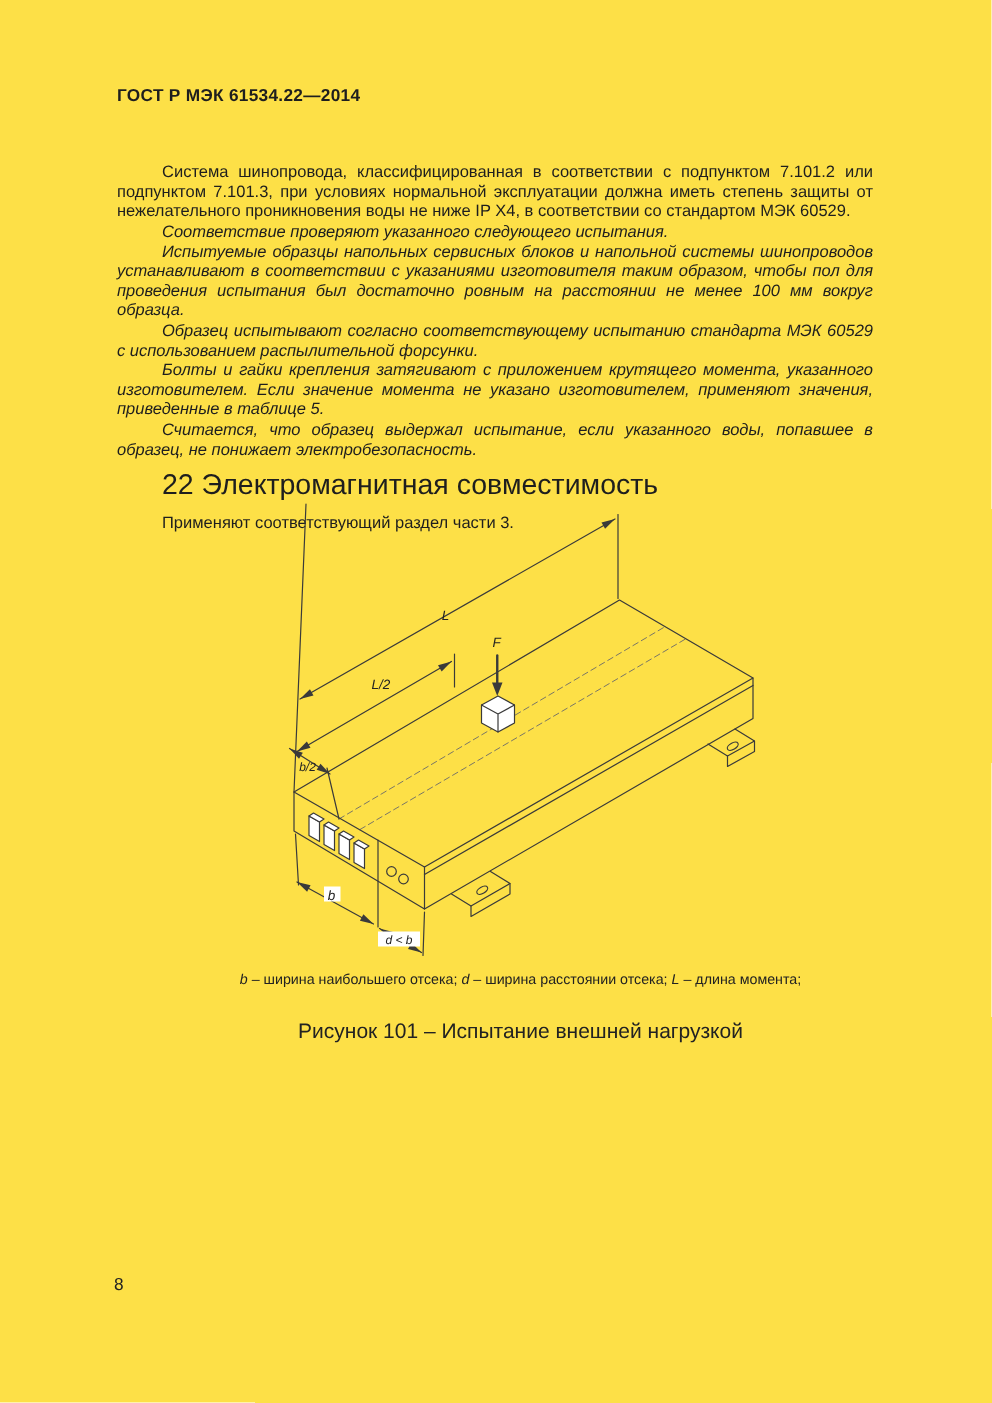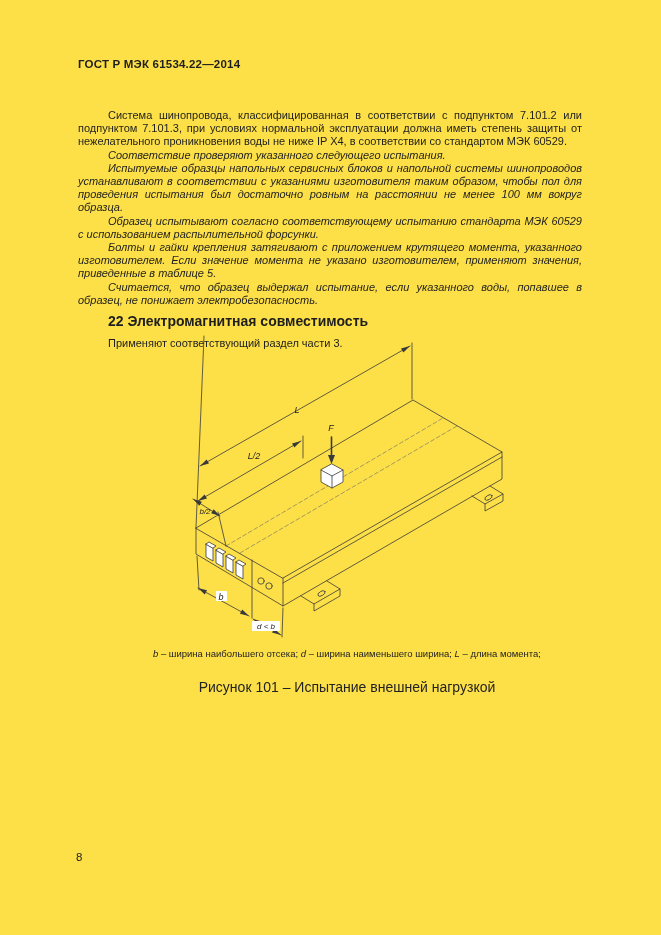--- a/index.html
+++ b/index.html
@@ -19,21 +19,21 @@
     position:absolute;left:78px;top:84px;width:504px;margin-top:25px;
   }
   .para{
     margin:0;
     font-size:11px;line-height:13.2px;
     text-align:justify;text-indent:30px;
   }
   .para.it{font-style:italic;}
   .sec{
     margin:6px 0 8px 30px;
-    font-size:14px;font-weight:bold;
+    font-size:19px;font-weight:normal;
   }
   .fig{position:absolute;left:150px;top:330px;width:415px;height:312px;}
   .lbl{font:italic 9px "Liberation Sans",sans-serif;fill:#222;text-anchor:middle;}
   .lbl.sm{font-size:8px;}
   .dash{stroke-dasharray:4 2.5;stroke-width:0.6;stroke:#6a6a6a;}
   .legend{
     position:absolute;left:87px;top:647px;width:520px;
     font-size:9.5px;line-height:13.5px;text-align:center;color:#222;
   }
   .legend .it{font-style:italic;}
@@ -135,20 +135,20 @@
 
     <text class="lbl" x="297" y="413">L</text>
     <text class="lbl" x="254" y="459">L/2</text>
     <text class="lbl sm" x="205" y="514">b/2</text>
     <text class="lbl" x="221" y="600">b</text>
     <text class="lbl sm" x="266" y="629">d &lt; b</text>
     <text class="lbl" x="331" y="431">F</text>
   </svg>
 
   <div class="legend">
-    <div><span class="it">b</span><span> – ширина наибольшего отсека; </span><span class="it">d</span><span> – ширина наименьшего ширина; </span><span class="it">L</span><span> – длина момента;</span></div>
+    <div><span class="it">b</span><span> – ширина наибольшего отсека; </span><span class="it">d</span><span> – ширина расстоянии отсека; </span><span class="it">L</span><span> – длина момента;</span></div>
   </div>
 
   <div class="cap">Рисунок 101 – Испытание внешней нагрузкой</div>
 
   <div class="pagenum">8</div>
 
 </div>
 
 </body></html>

